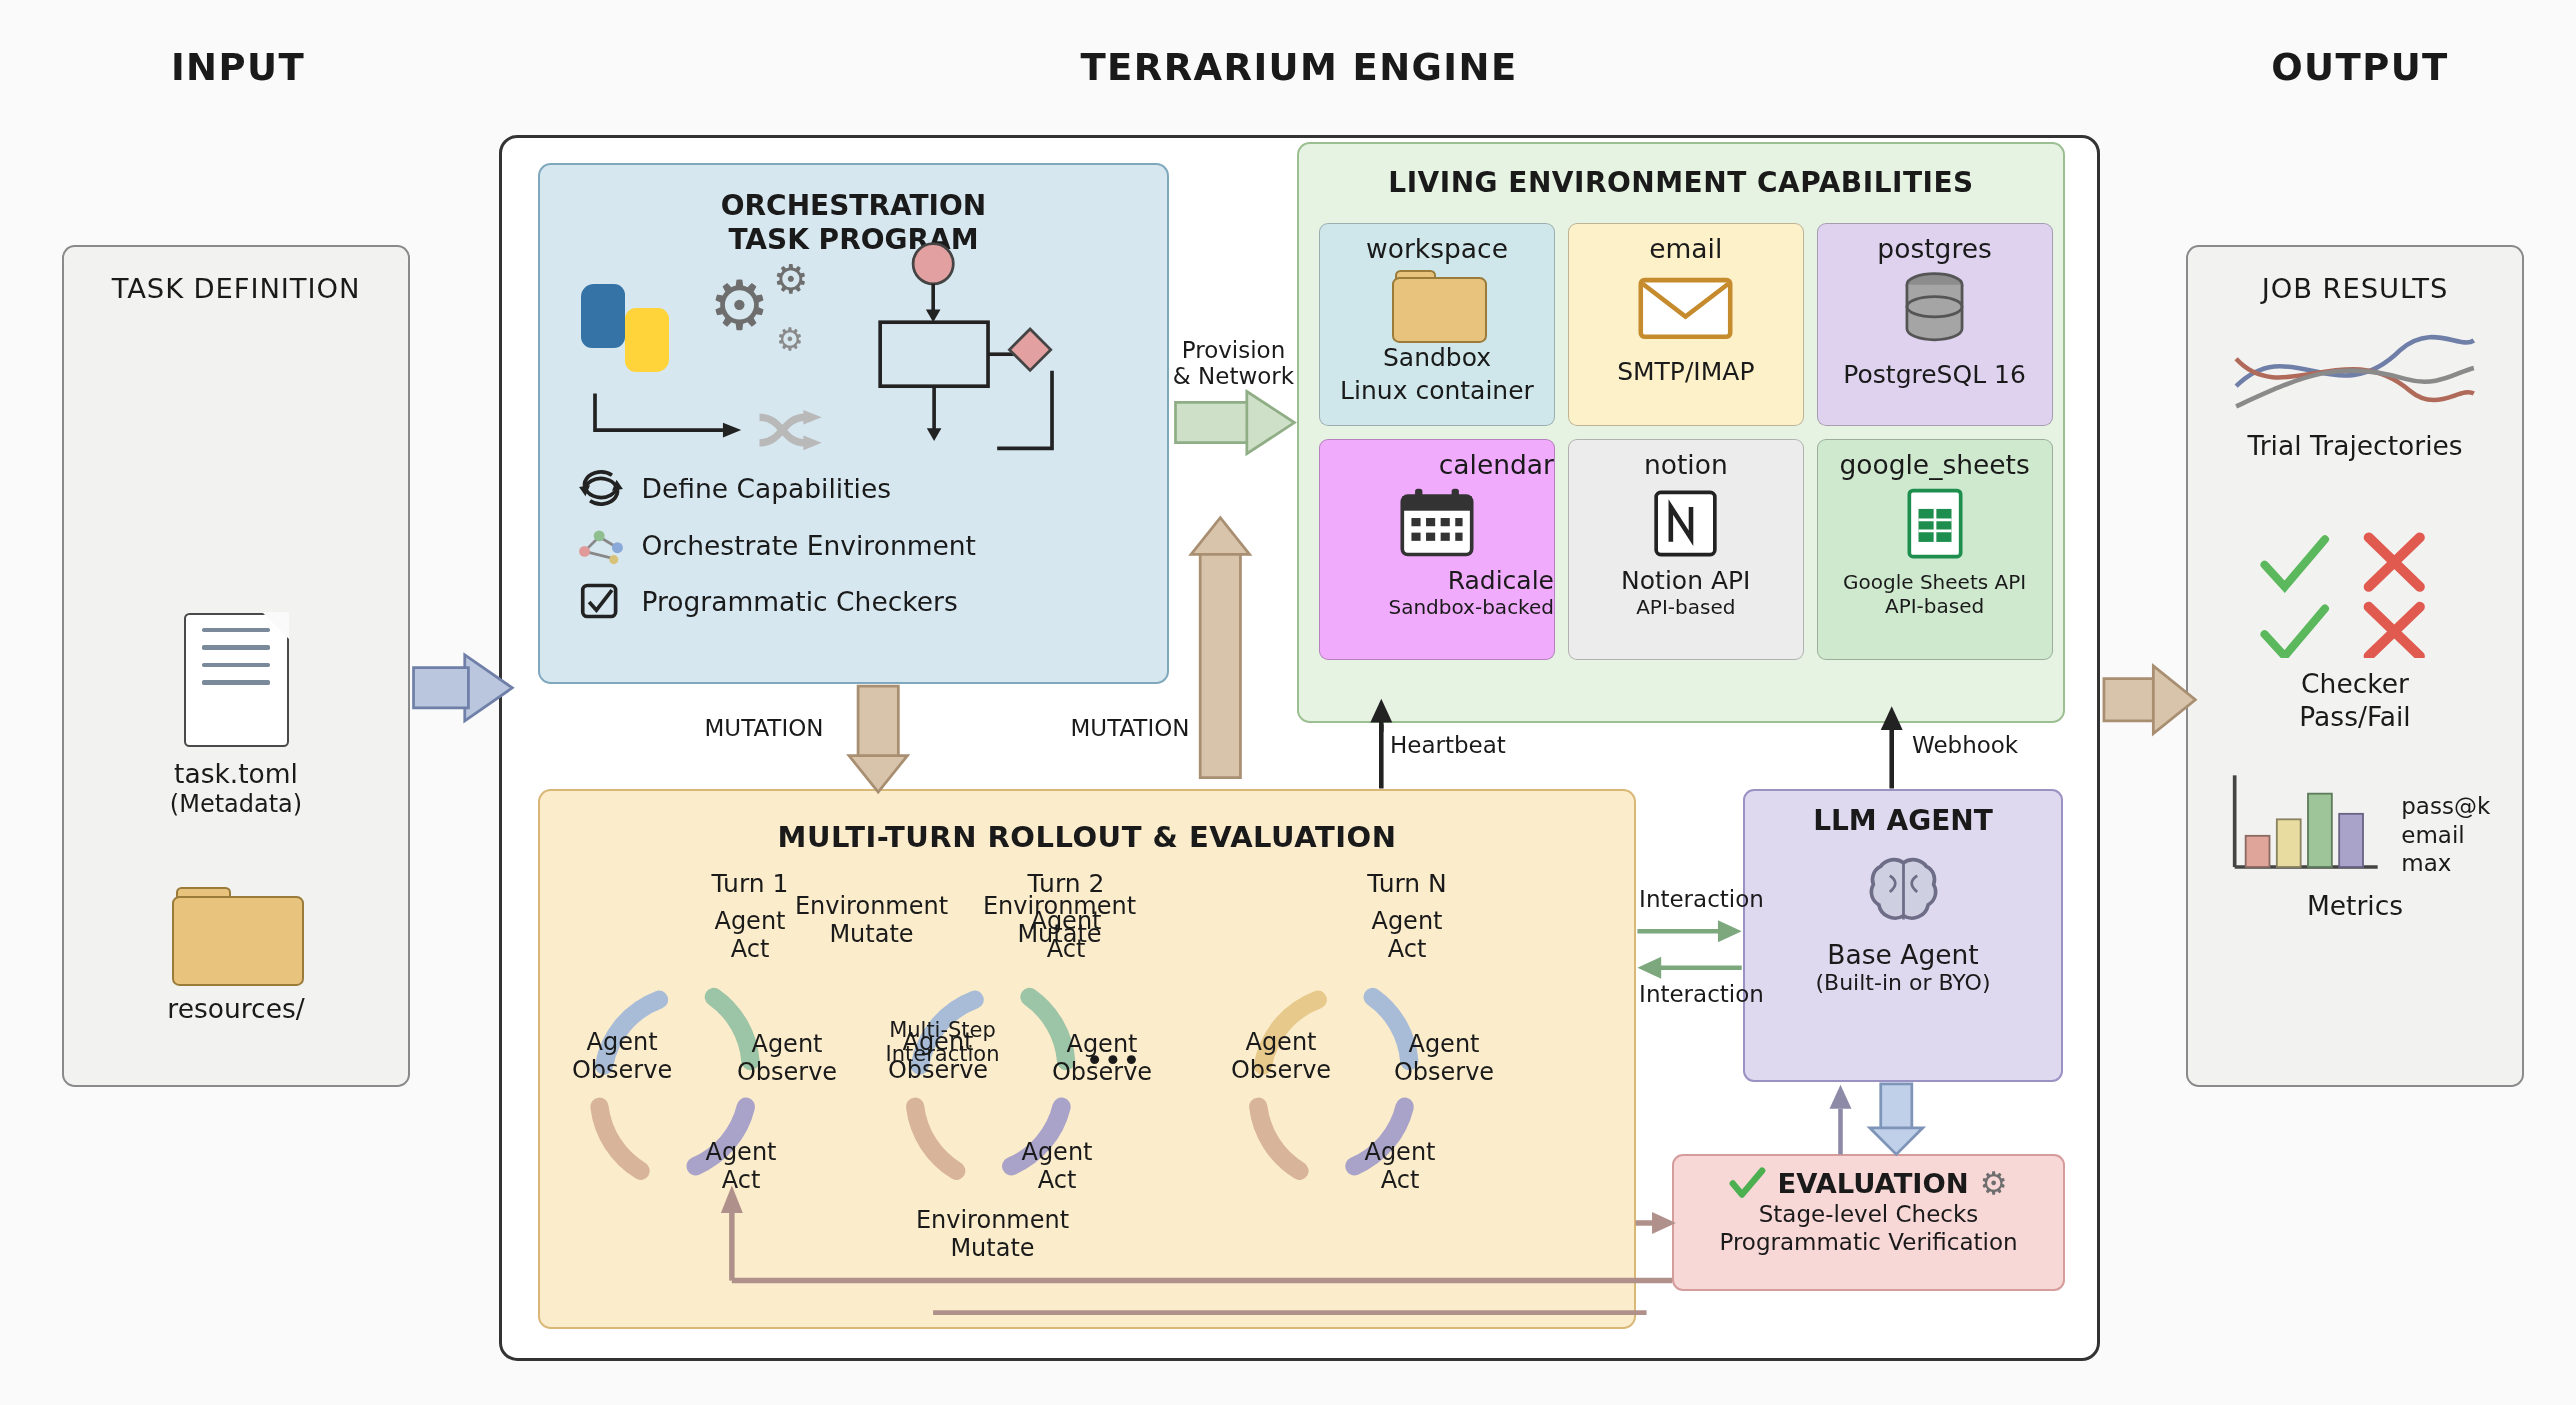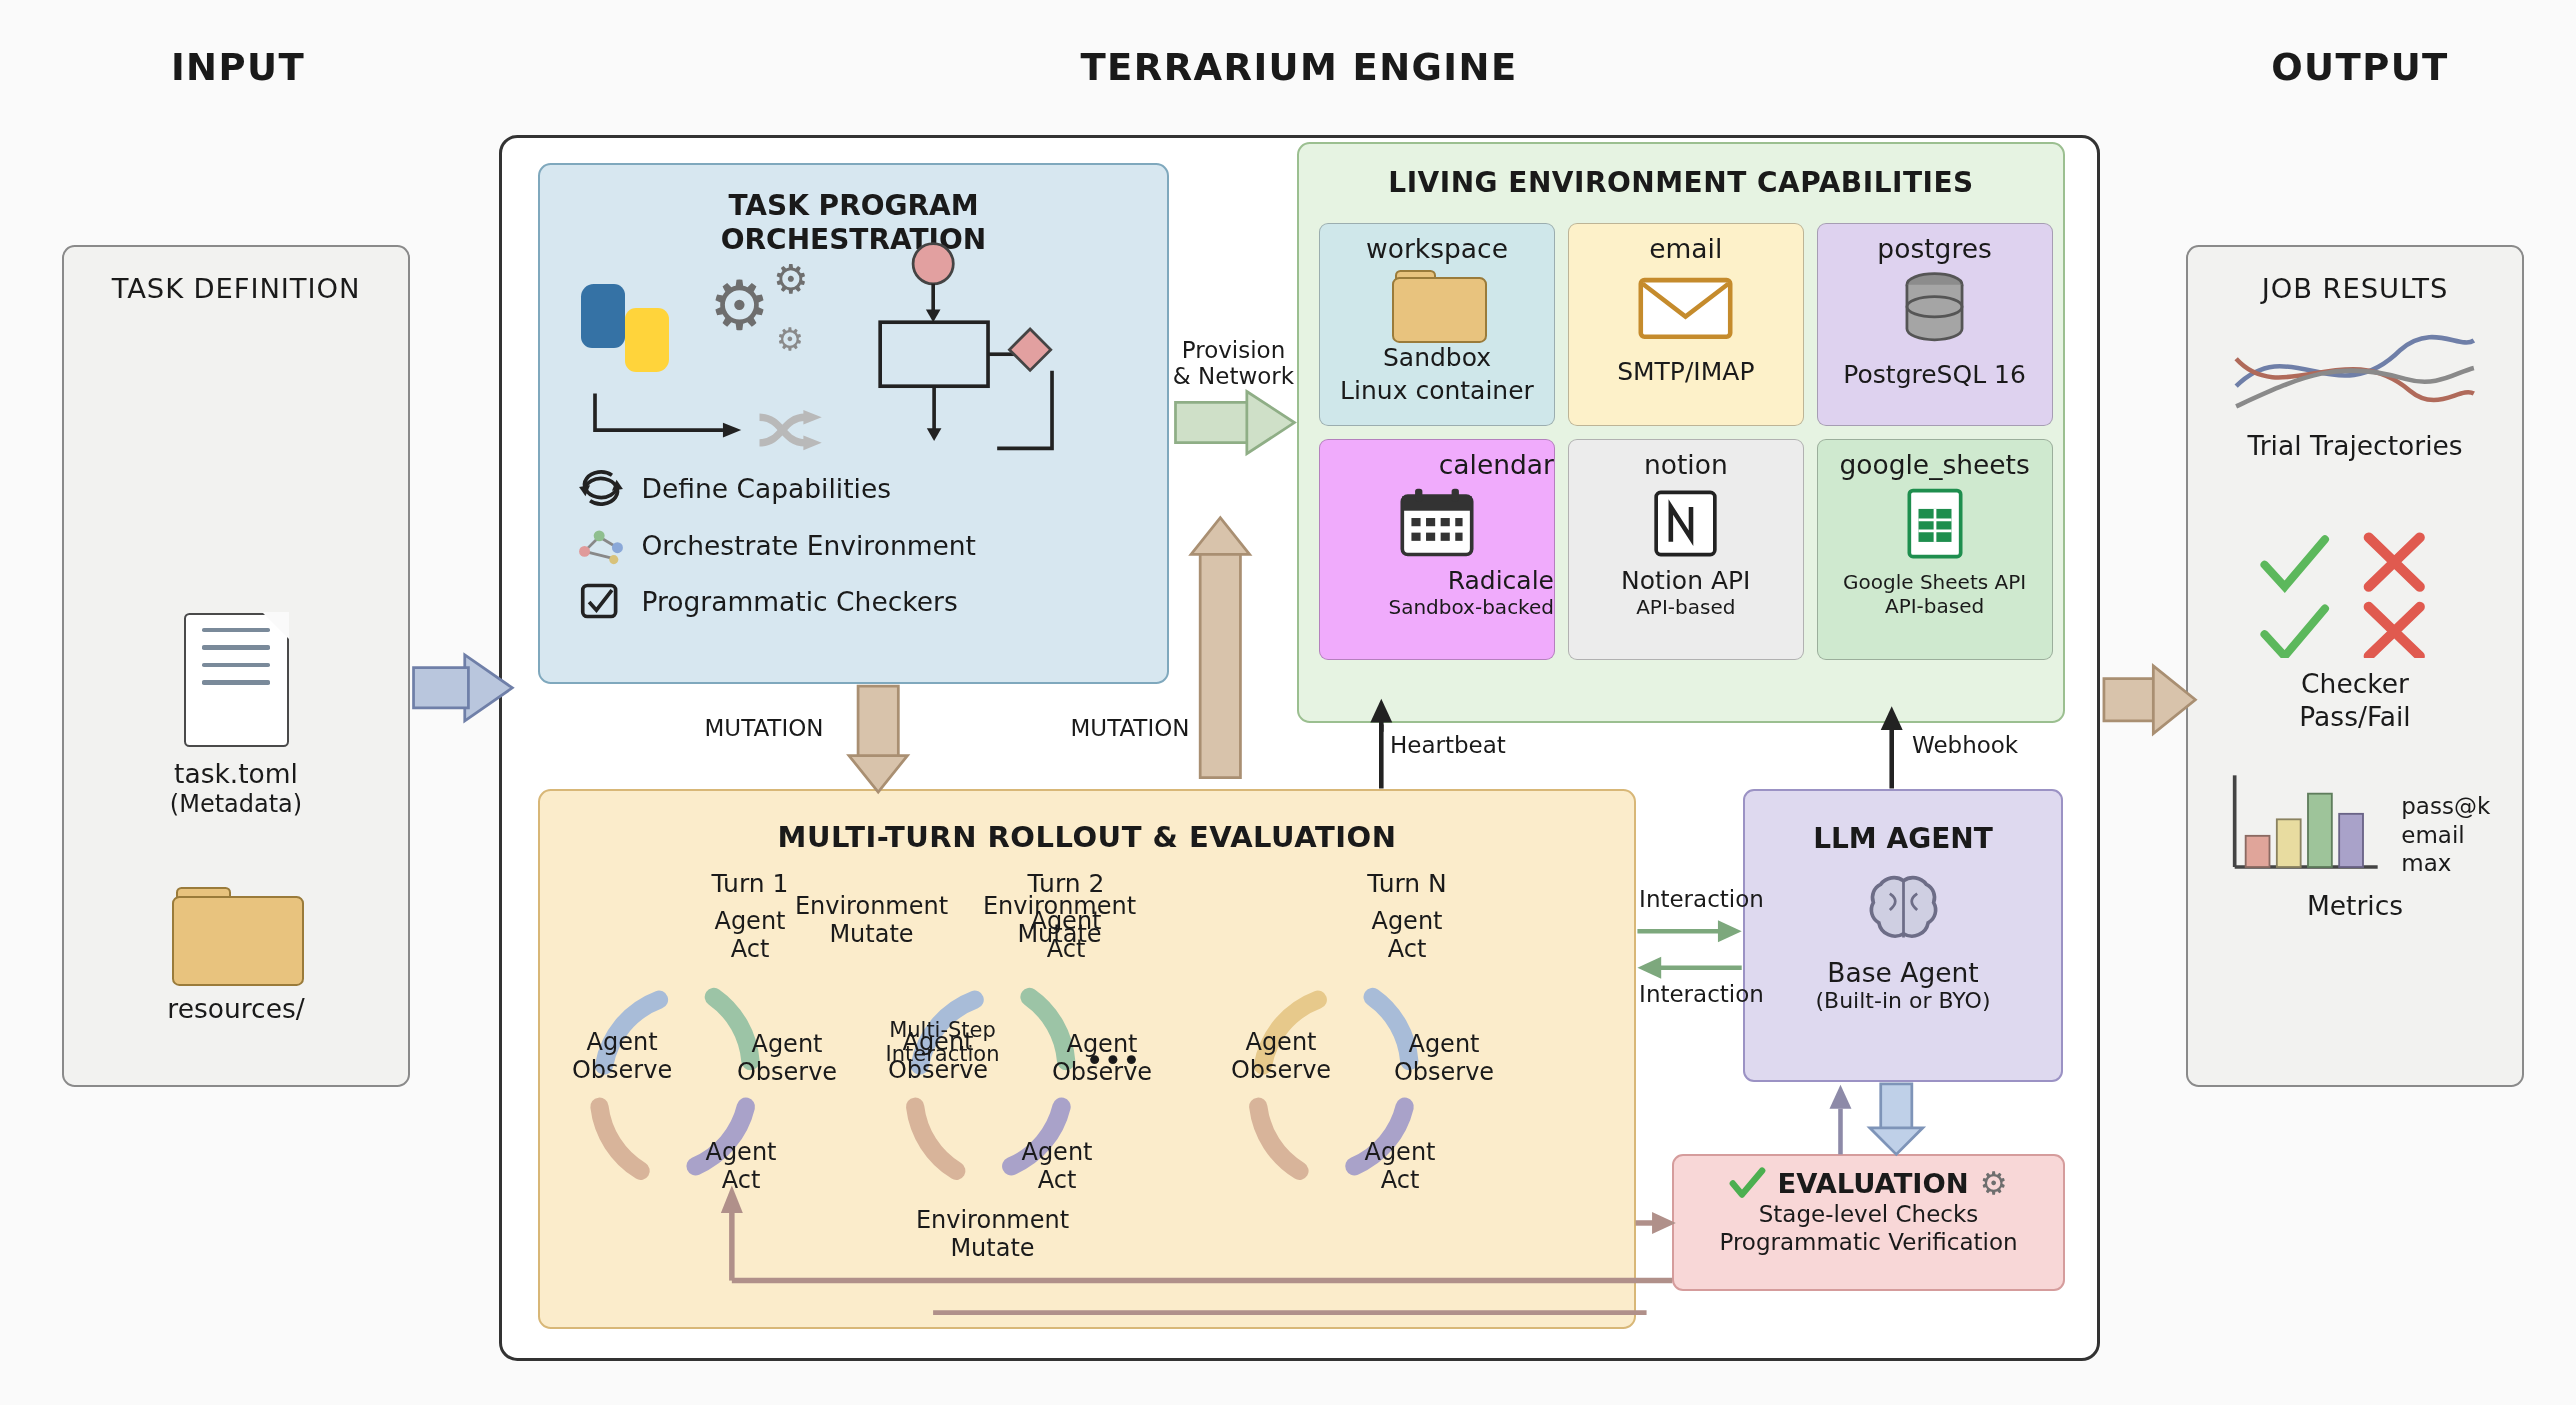--- a/index.html
+++ b/index.html
@@ -190,21 +190,21 @@
   }
   .lbl { position: absolute; text-align: center; font-size: 24px; line-height: 1.15; }
   .lbl.b { font-size: 25px; }
 
   
   #llm-panel {
     left: 1743px; top: 789px; width: 320px; height: 293px;
     background: #ded9ef; border: 2.7px solid #9b92c4; border-radius: 11px;
     text-align: center;
   }
-  #llm-panel .head { font-weight: bold; font-size: 28px; padding-top: 31px; }
+  #llm-panel .head { font-weight: bold; font-size: 28px; padding-top: 13px; }
   #llm-panel .sub  { font-size: 26.5px; }
   #llm-panel .sub2 { font-size: 22px; }
 
   
   #eval-panel {
     left: 1672px; top: 1154px; width: 393px; height: 137px;
     background: #f8d7d7; border: 2.7px solid #d59c9c; border-radius: 11px;
     text-align: center;
   }
   #eval-panel .line { font-size: 23px; line-height: 1.2; }
@@ -246,22 +246,22 @@
       <div class="foldericon">
         <div class="tab"></div>
           <div class="back"></div>
       </div>
       <div class="input-caption">resources/</div>
     </div>
   </div>
 
   <div class="panel" id="orch-panel">
     <div class="head">
+      <div>ORCHESTRATION</div>
       <div>TASK PROGRAM</div>
-      <div>ORCHESTRATION</div>
     </div>
 
     <div style="position:absolute;left:41px;top:119px;">
       <div class="pylogo" style="width:88px;height:88px;">
         <div class="half blue" style="width:44px;height:64px;"></div>
         <div class="half yellow" style="width:44px;height:64px;"></div>
       </div>
     </div>
     <div style="position:absolute;left:169px;top:110px;font-size:68px;color:#6e6e6e;line-height:.9;">⚙</div>
     <div style="position:absolute;left:233px;top:91px;font-size:40px;color:#6e6e6e;">⚙</div>

